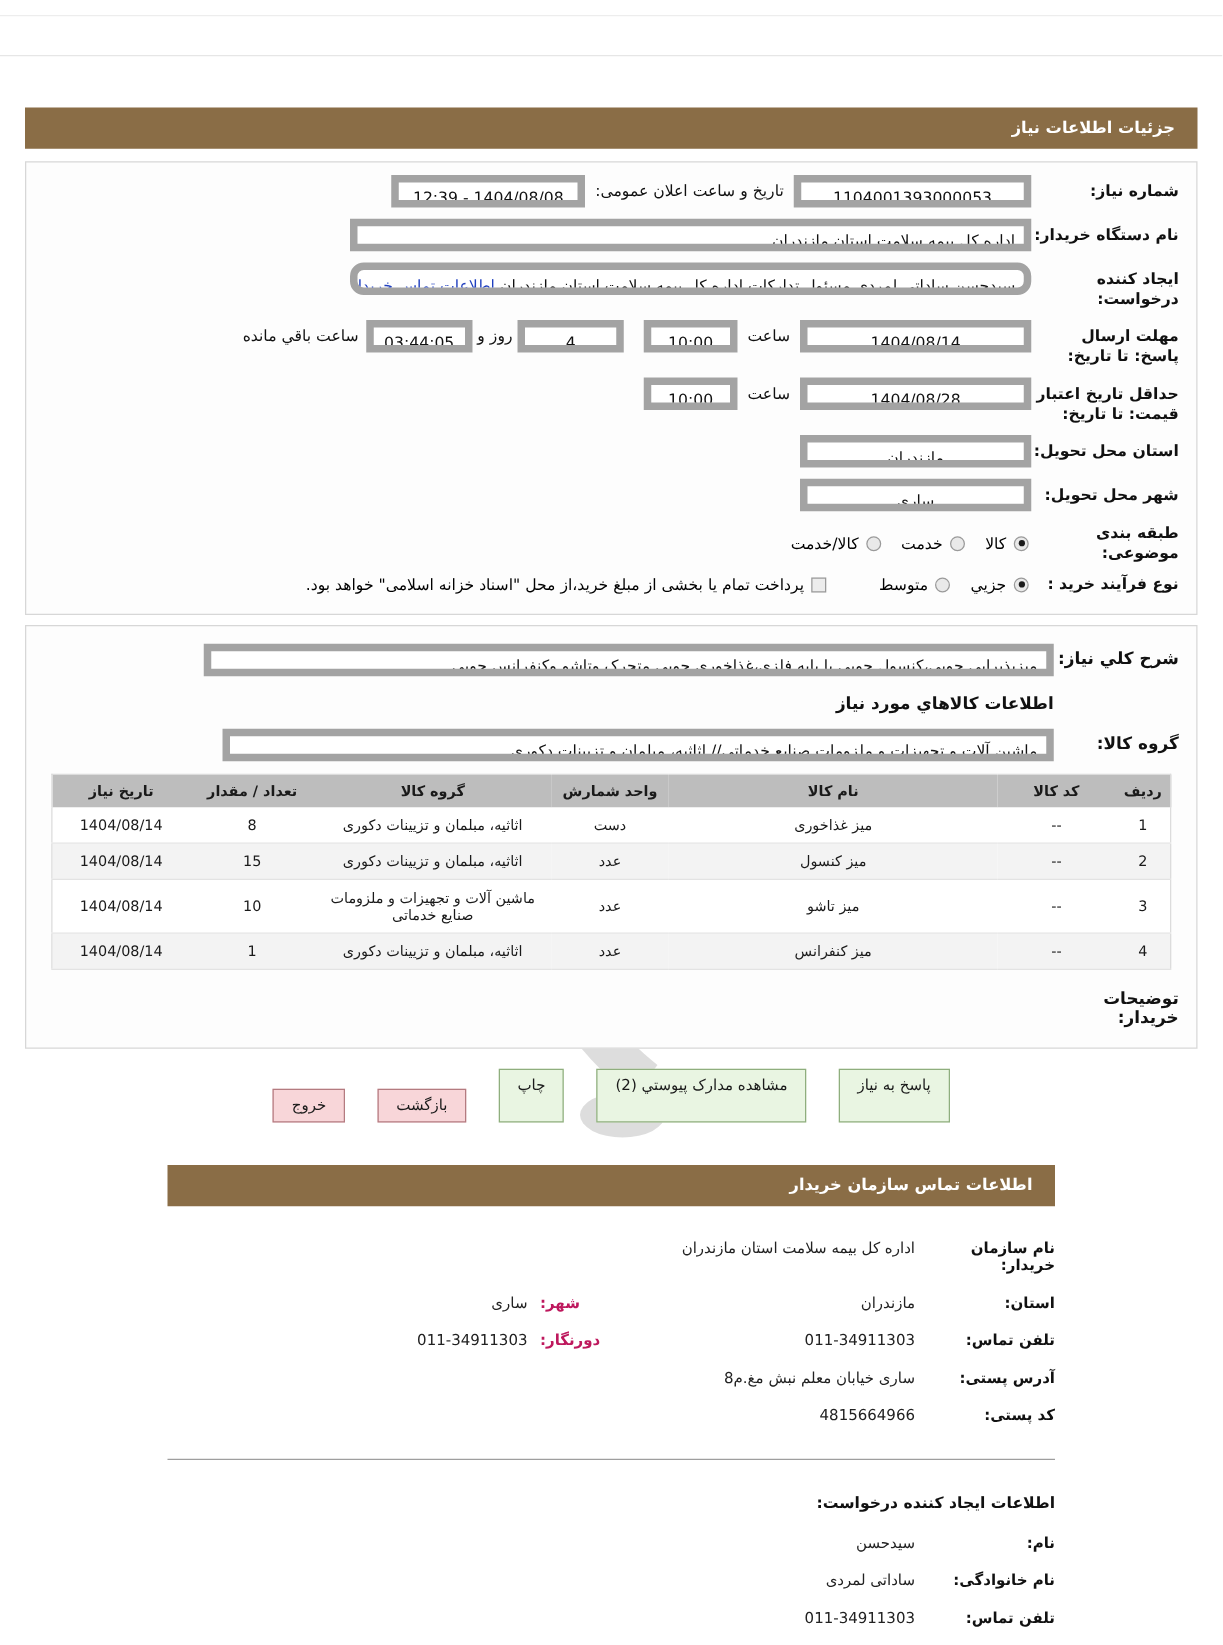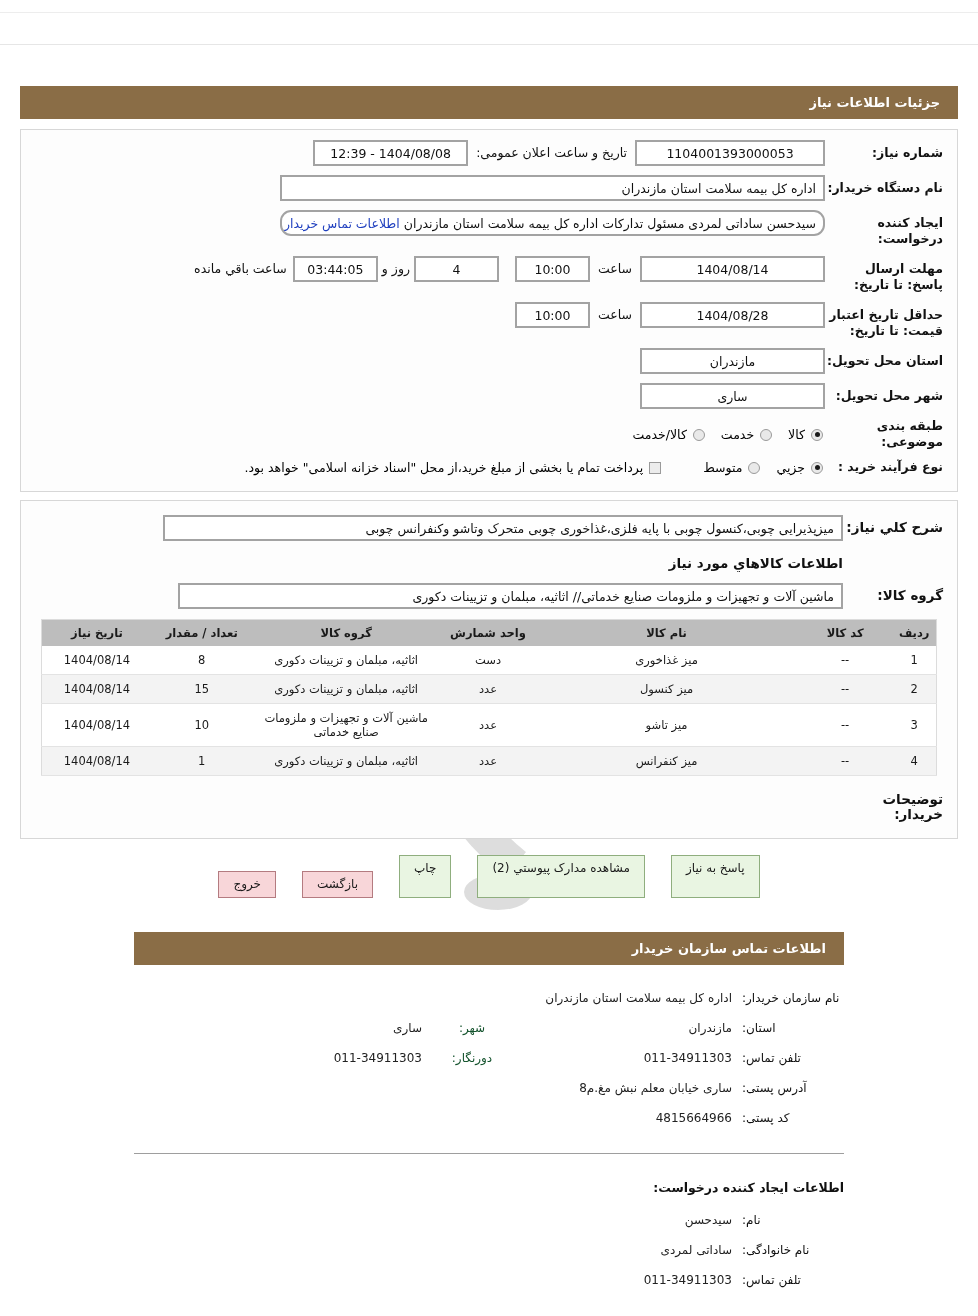--- a/index.html
+++ b/index.html
@@ -67,21 +67,21 @@
     flex: 0 0 118px;
     text-align: right;
     font-weight: bold;
     color: #111;
     font-size: 12.5px;
     line-height: 16px;
     padding-top: 5px;
   }
 
   .box {
-    border: 2px solid #a3a3a3;
+    border: 6px solid #a3a3a3;
     background: #ffffff;
     height: 26px;
     line-height: 24px;
     font-size: 12.5px;
     color: #111;
     padding: 0 7px;
     text-align: center;
     white-space: nowrap;
     overflow: hidden;
   }
@@ -173,23 +173,23 @@
   .btn.green { background: #e9f5e2; border-color:#8fae7e; color:#1a1a1a; }
   .btn.pink  { background: #f8d6d9; border-color:#b47b80; color:#1a1a1a;margin-top:16px; }
 
   
   .contact-wrap { width: 710px; margin: 34px auto 0 auto; }
   .contact-head {
     background: #8a6d46; color:#fff; font-weight:bold; font-size:13px;
     padding: 9px 18px 9px 0; text-align: right;
   }
   .crow { display:flex; font-size:12px; margin-top: 16px; align-items: baseline; }
-  .ck { font-weight: normal; width: 112px; flex:0 0 112px; text-align:left; padding-left:10px; color:#111; }
+  .ck { font-weight: bold; width: 112px; flex:0 0 112px; text-align:right; padding-left:10px; color:#111; }
   .cv { color:#222; width: 220px; flex:0 0 220px; text-align:right; }
-  .ck2 { font-weight: normal; width: 90px; flex:0 0 90px; text-align:center; padding-left:10px; color:#14532d; }
+  .ck2 { font-weight: bold; width: 90px; flex:0 0 90px; text-align:left; padding-left:10px; color:#be185d; }
   .cv2 { color:#222; text-align:right; }
 
   .divider { border-top: 1px solid #9e9e9e; margin: 28px 0 0 0; width: 710px; }
 
   .creator-head { font-weight:bold; font-size:12.5px; margin: 26px 0 18px 0; text-align:right; color:#111; }
 </style>
 </head>
 <body>
 
 <div class="top-rule-1"></div>

